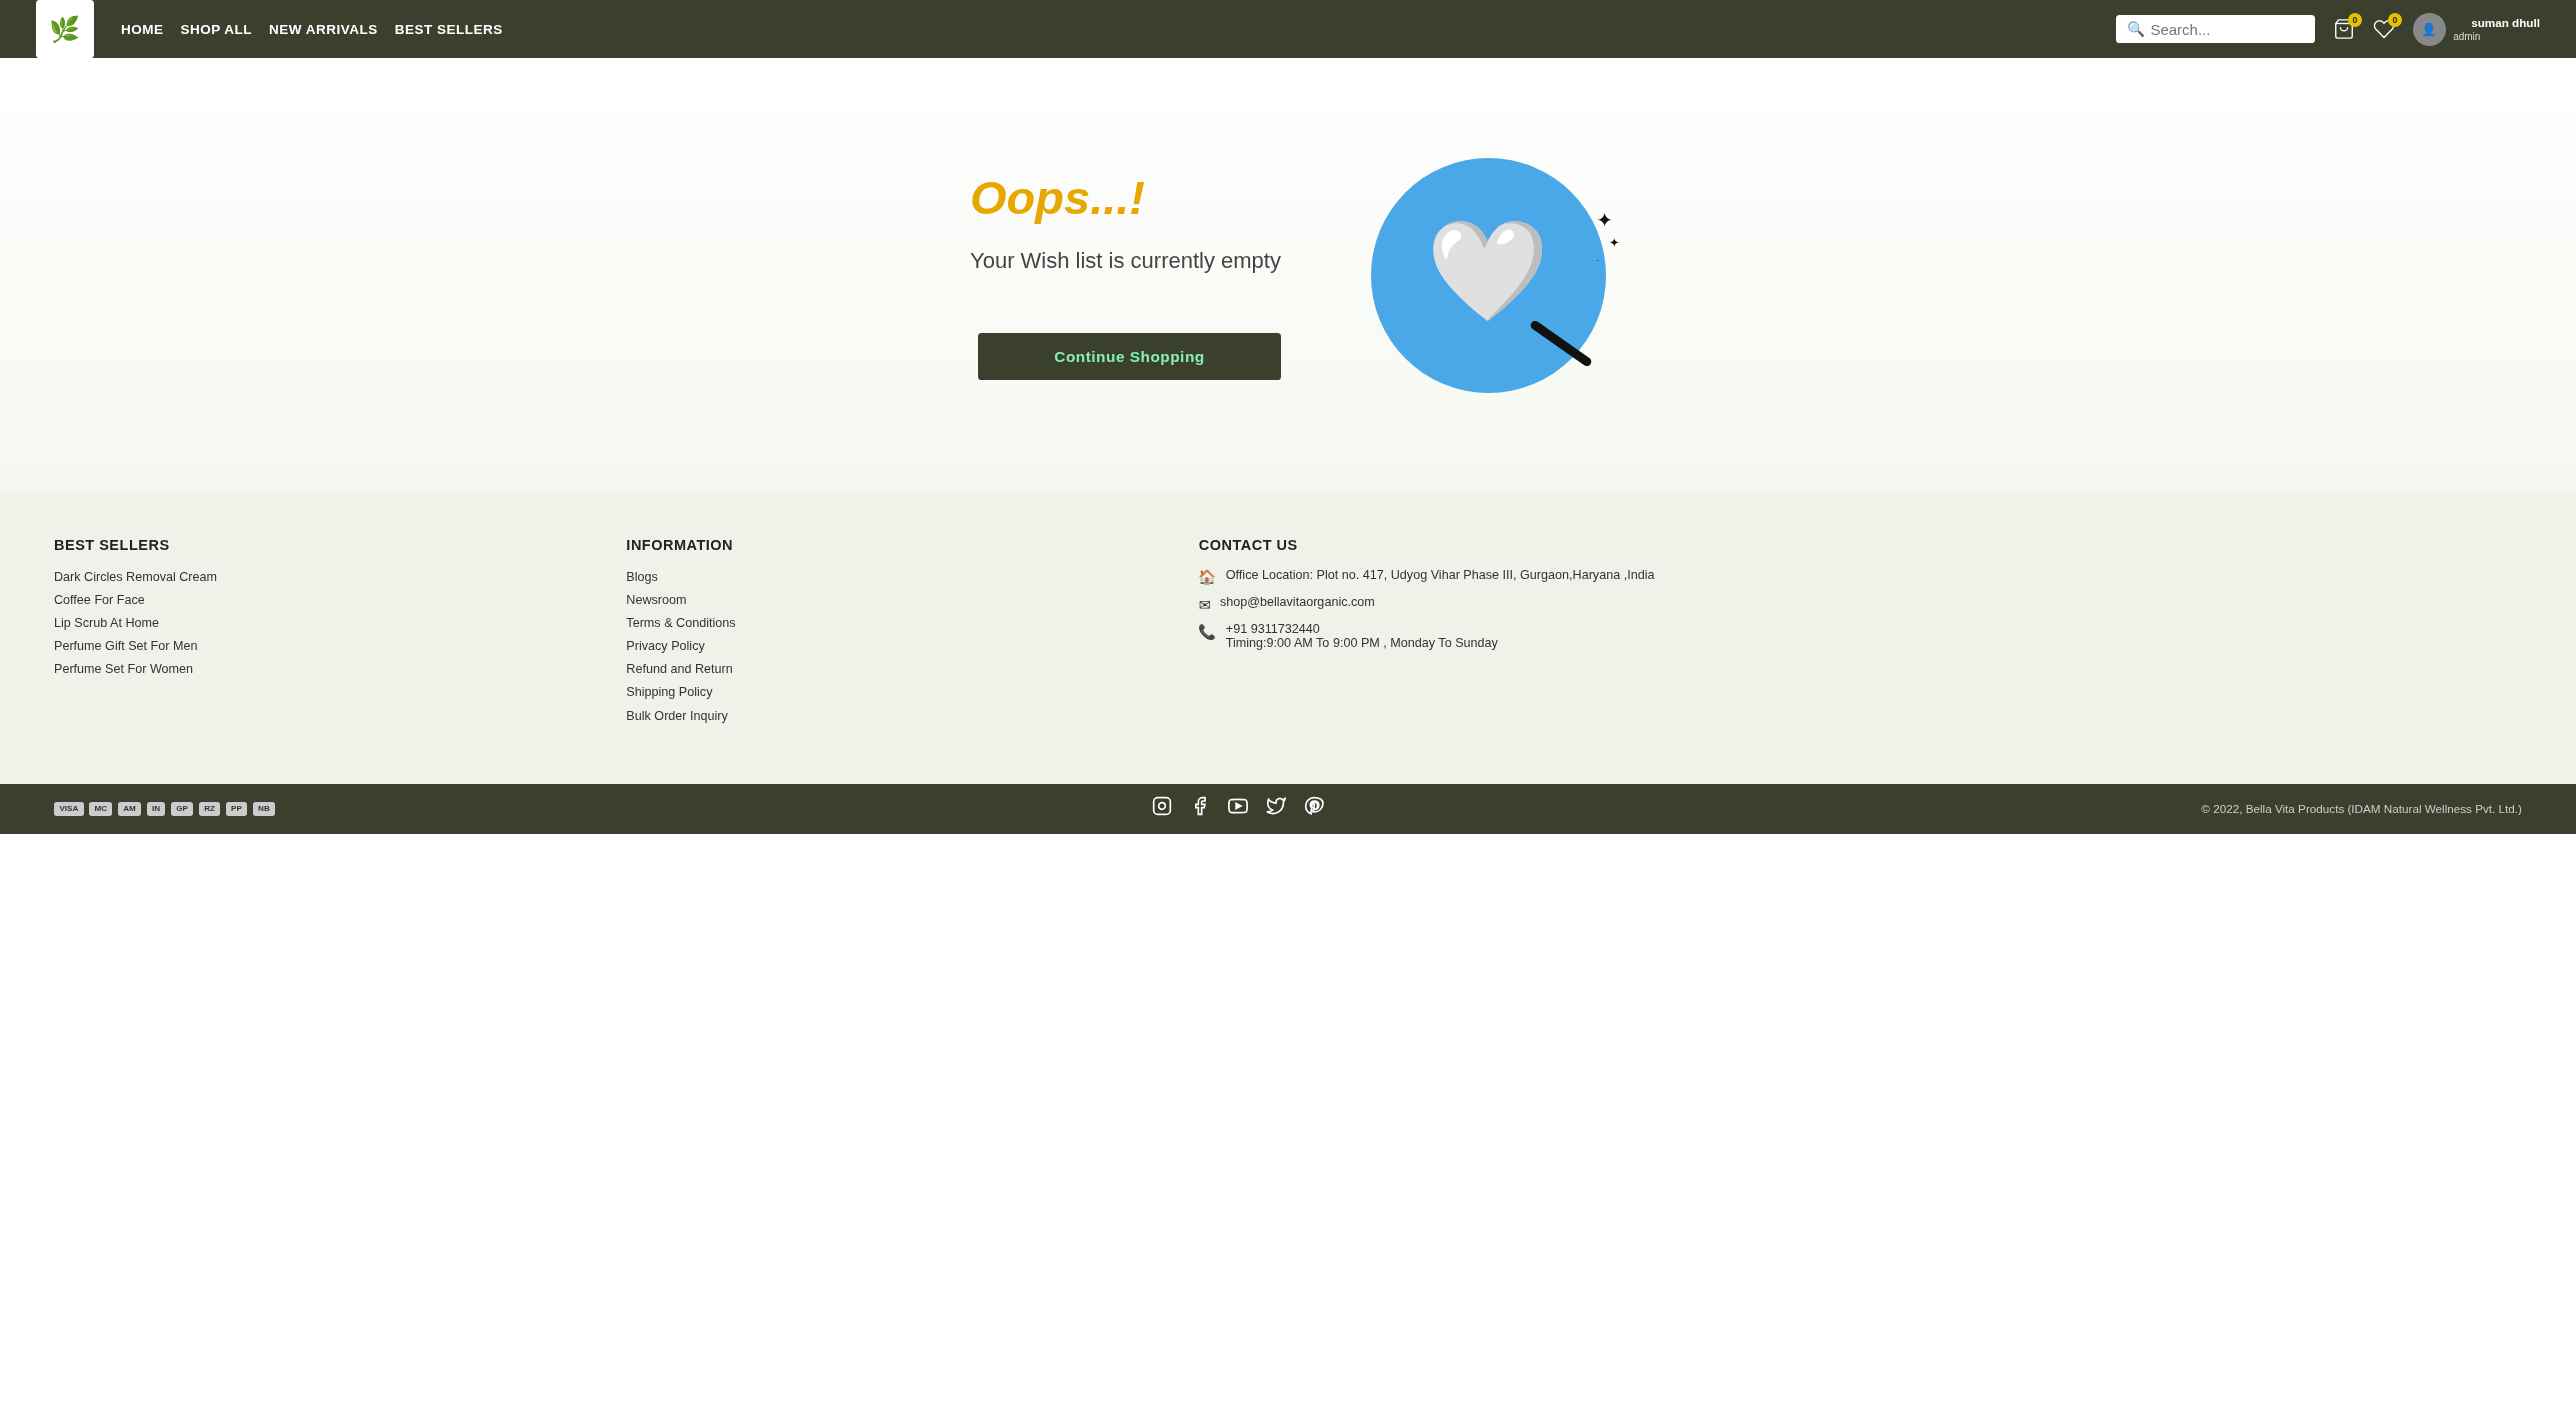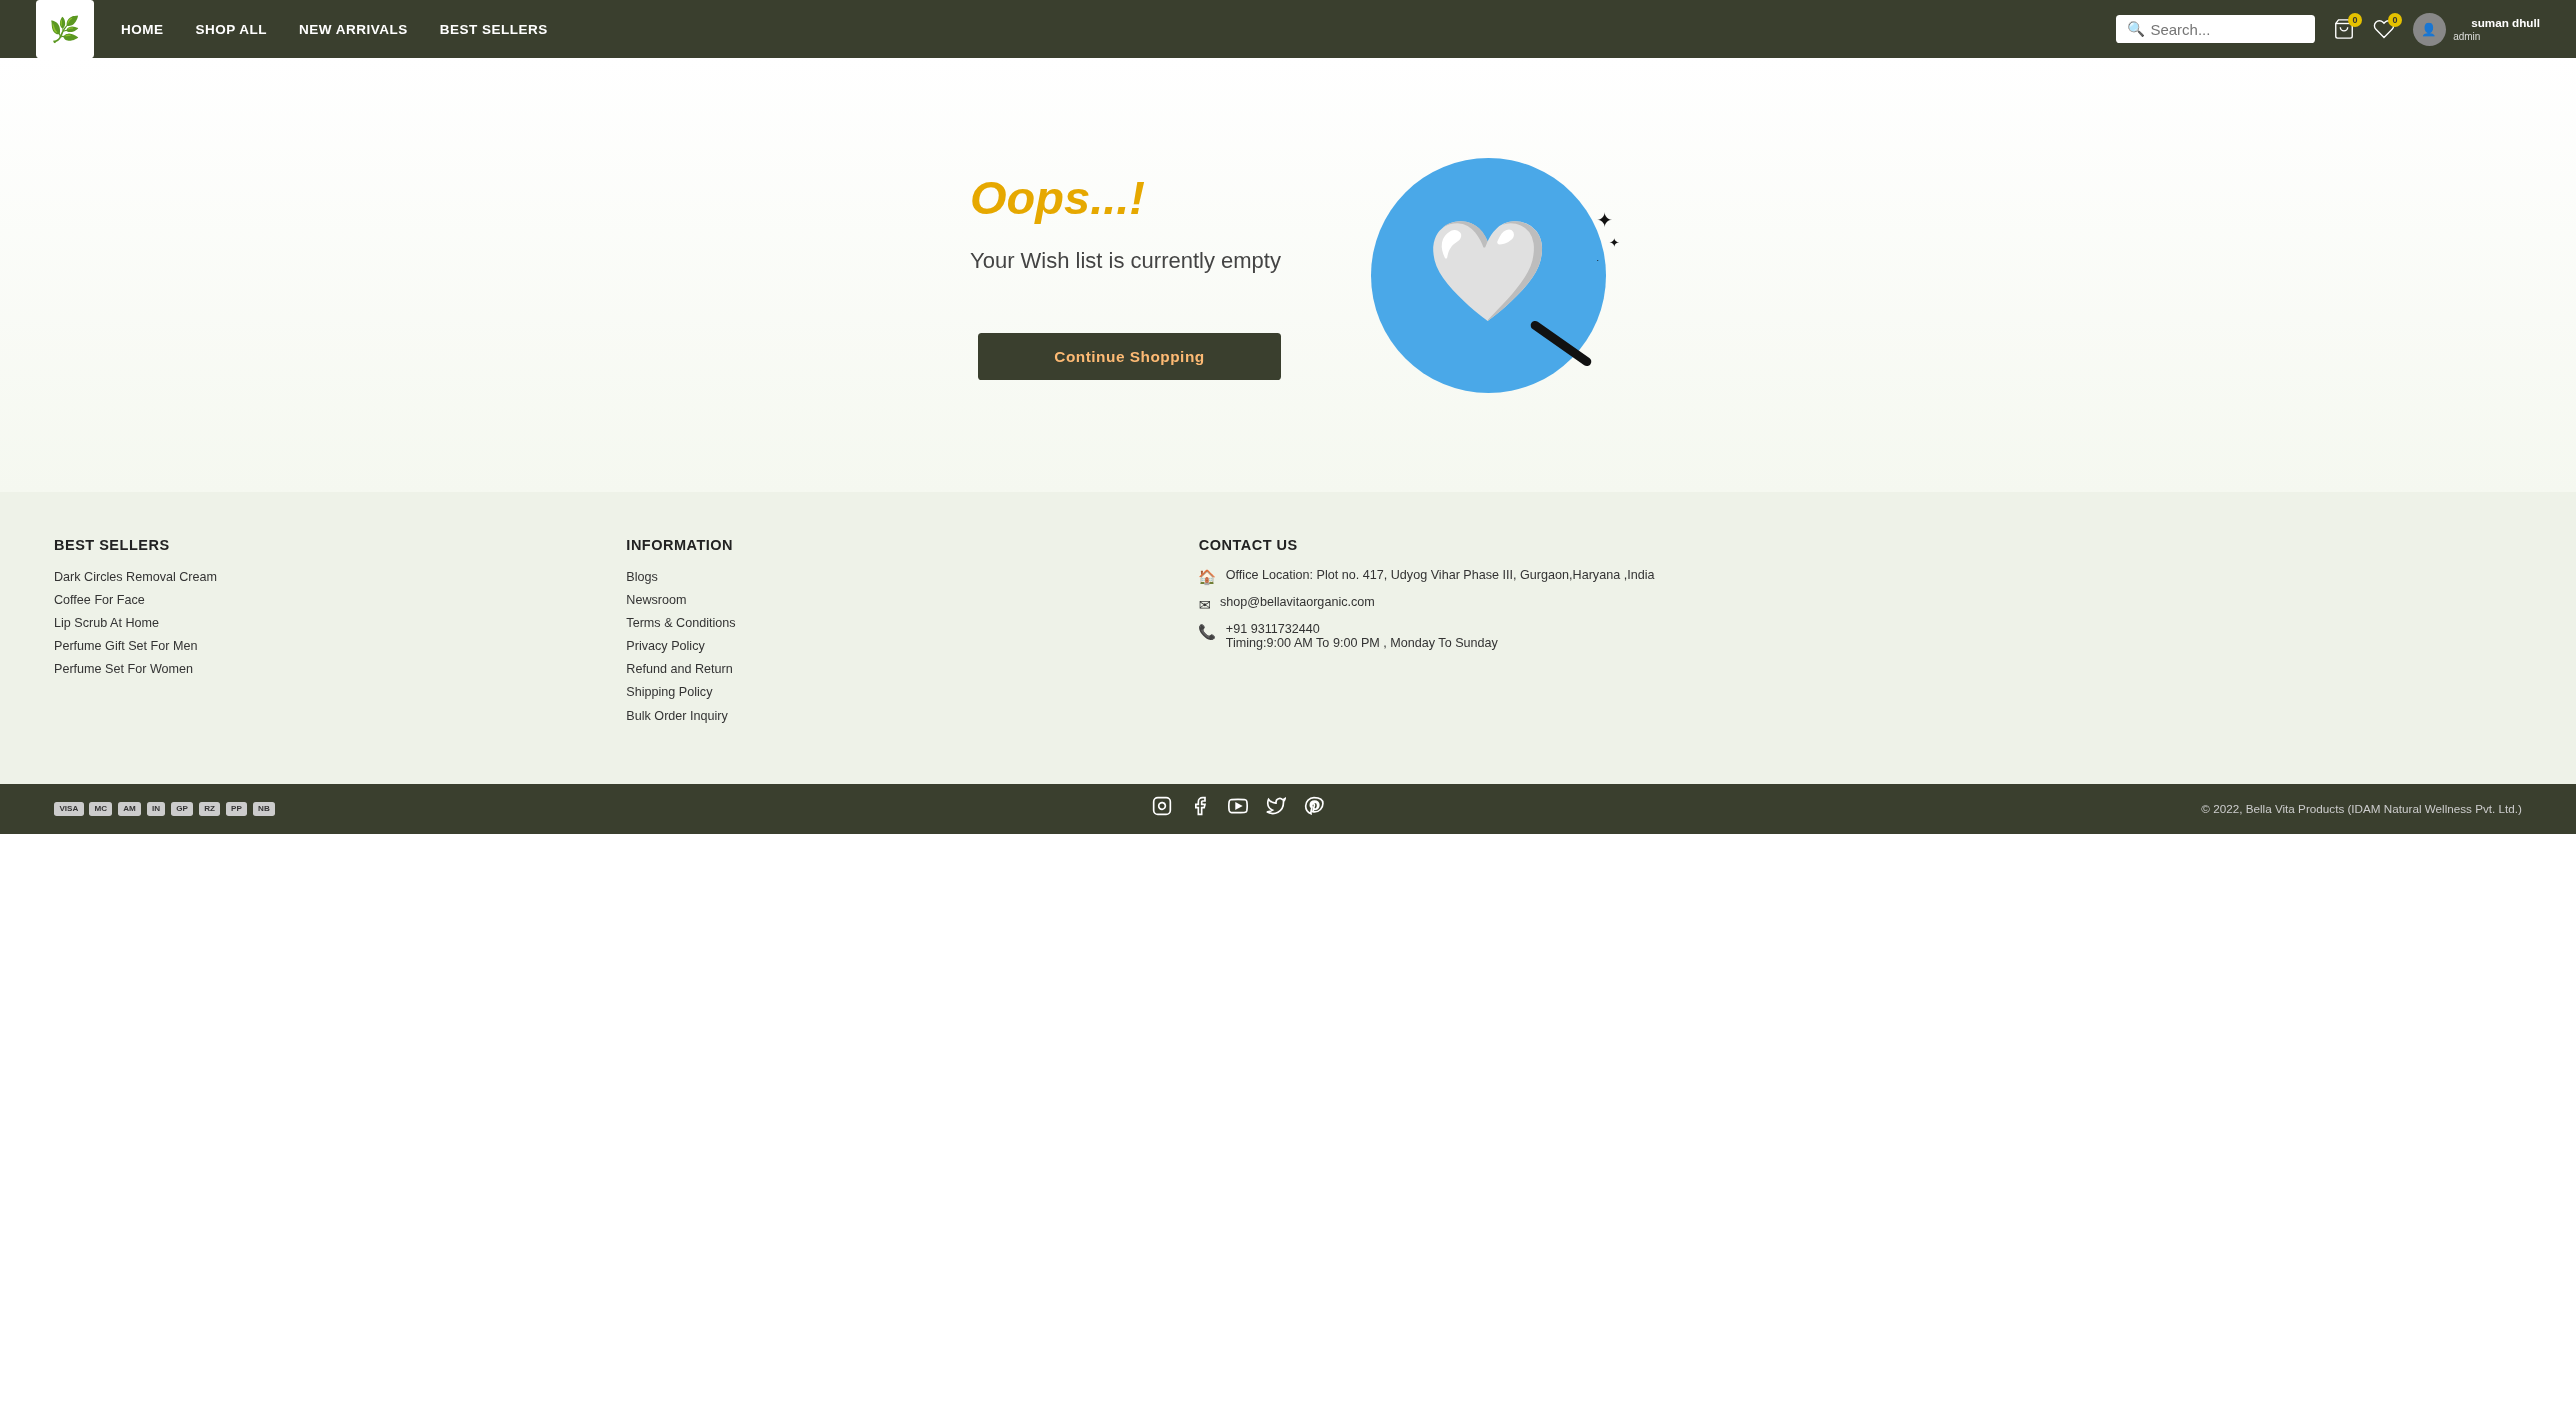--- a/index.html
+++ b/index.html
@@ -25,21 +25,21 @@
       align-items: center;
       justify-content: center;
       margin-right: 27px;
       flex-shrink: 0;
     }
     .logo-icon {
       font-size: 25px;
     }
     nav {
       display: flex;
-      gap: 32px;
+      gap: 17px;
       flex: 1;
     }
     .nav-link {
       color: #fff;
       text-decoration: none;
       font-size: 13.5px;
       font-weight: 600;
       letter-spacing: 0.5px;
       cursor: pointer;
     }
@@ -135,21 +135,21 @@
       font-style: italic;
     }
     .empty-subtitle {
       font-size: 22px;
       color: #444;
     }
     .continue-btn {
       display: inline-block;
       margin-top: 36px;
       background: #3a3f2e;
-      color: #fdba74;
+      color: #86efac;
       border: none;
       border-radius: 3.6px;
       padding: 14.5px 36px;
       font-size: 15.4px;
       cursor: pointer;
       font-weight: 600;
       letter-spacing: 0.5px;
       margin-left: 8px;
     }
 

